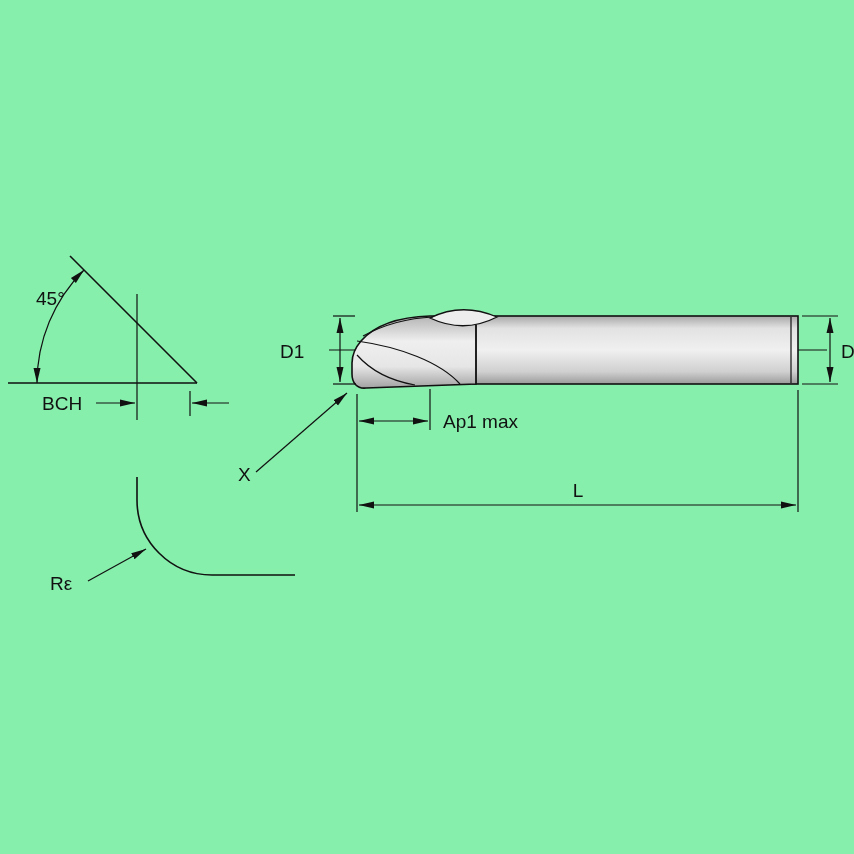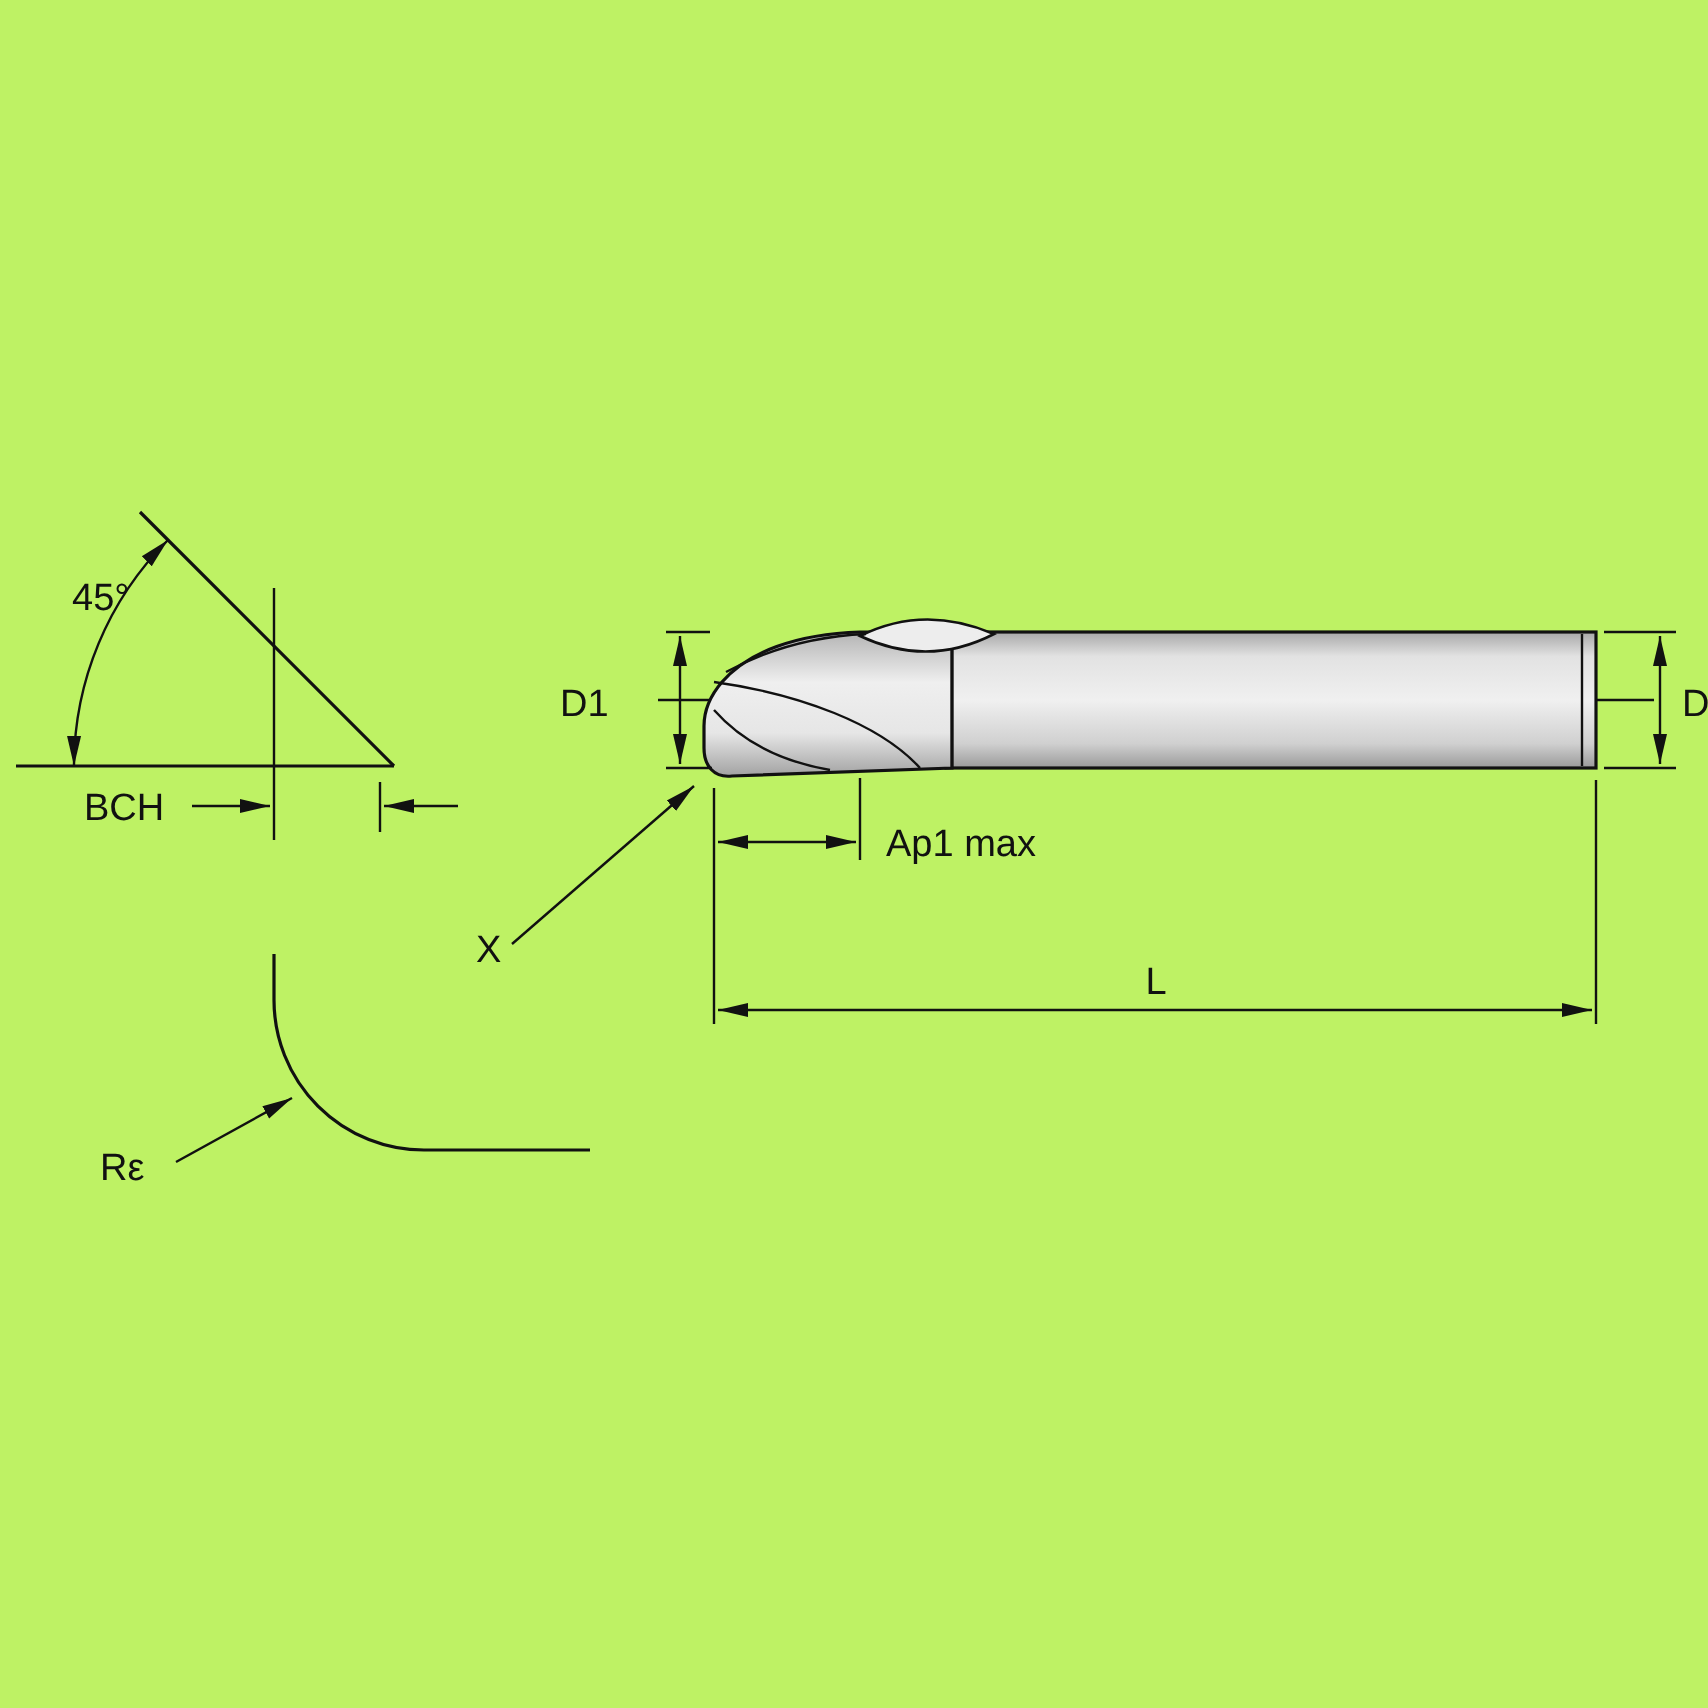--- a/index.html
+++ b/index.html
@@ -5,21 +5,21 @@
   html, body {
     margin: 0;
     padding: 0;
     background: #ffffff;
     font-family: "Liberation Sans", sans-serif;
   }
   .canvas {
     position: relative;
     width: 854px;
     height: 854px;
-    background: #bef264;
+    background: #86efac;
     overflow: hidden;
   }
   svg { display: block; }
   text.dim-label {
     font-family: "Liberation Sans", sans-serif;
     font-size: 19px;
     fill: #111111;
   }
   .thin  { stroke: #111111; stroke-width: 1.2; fill: none; }
   .thick { stroke: #111111; stroke-width: 1.6; fill: none; }

